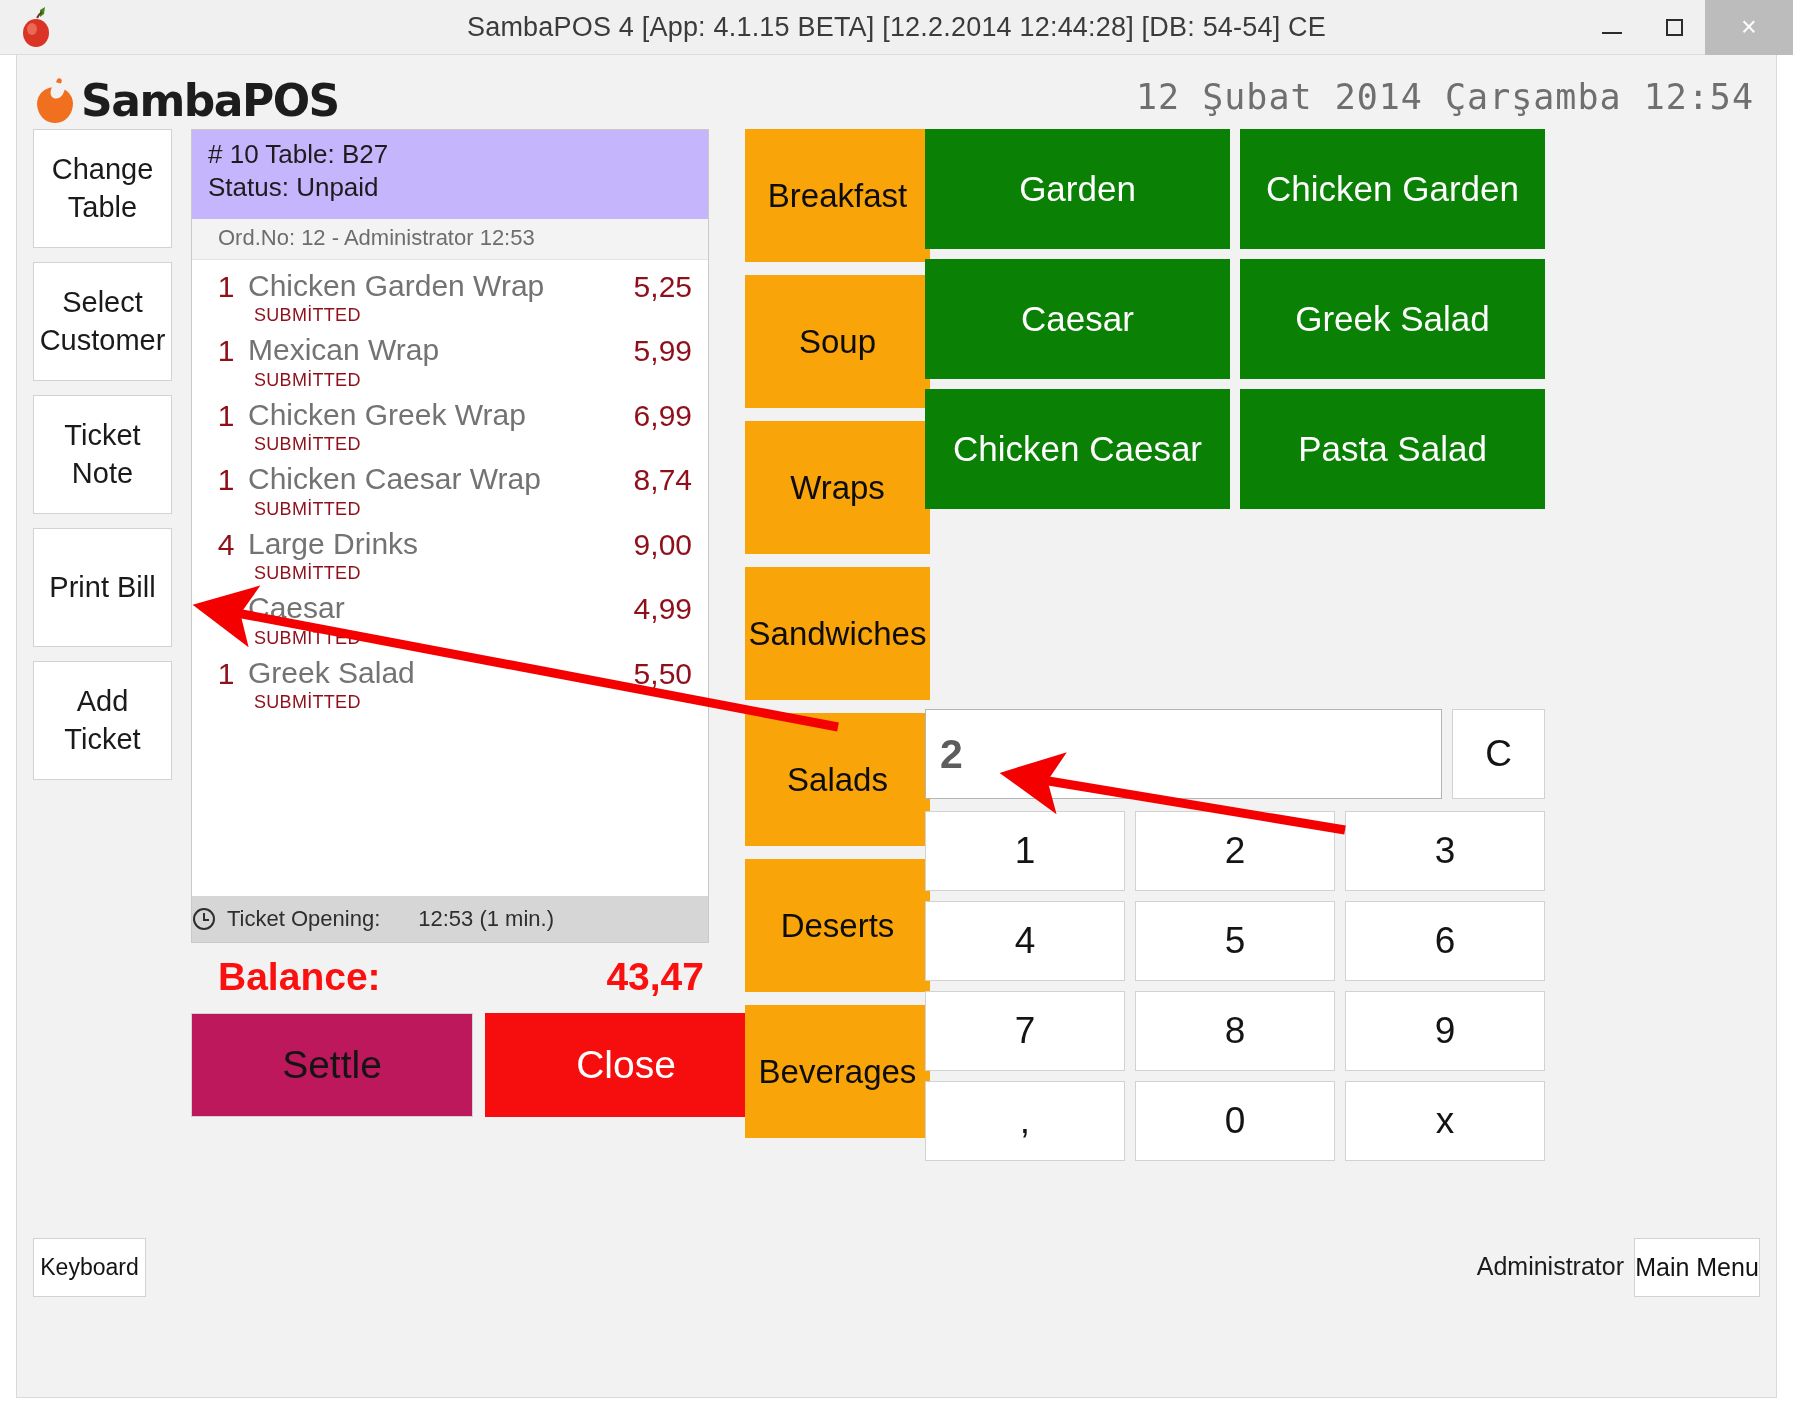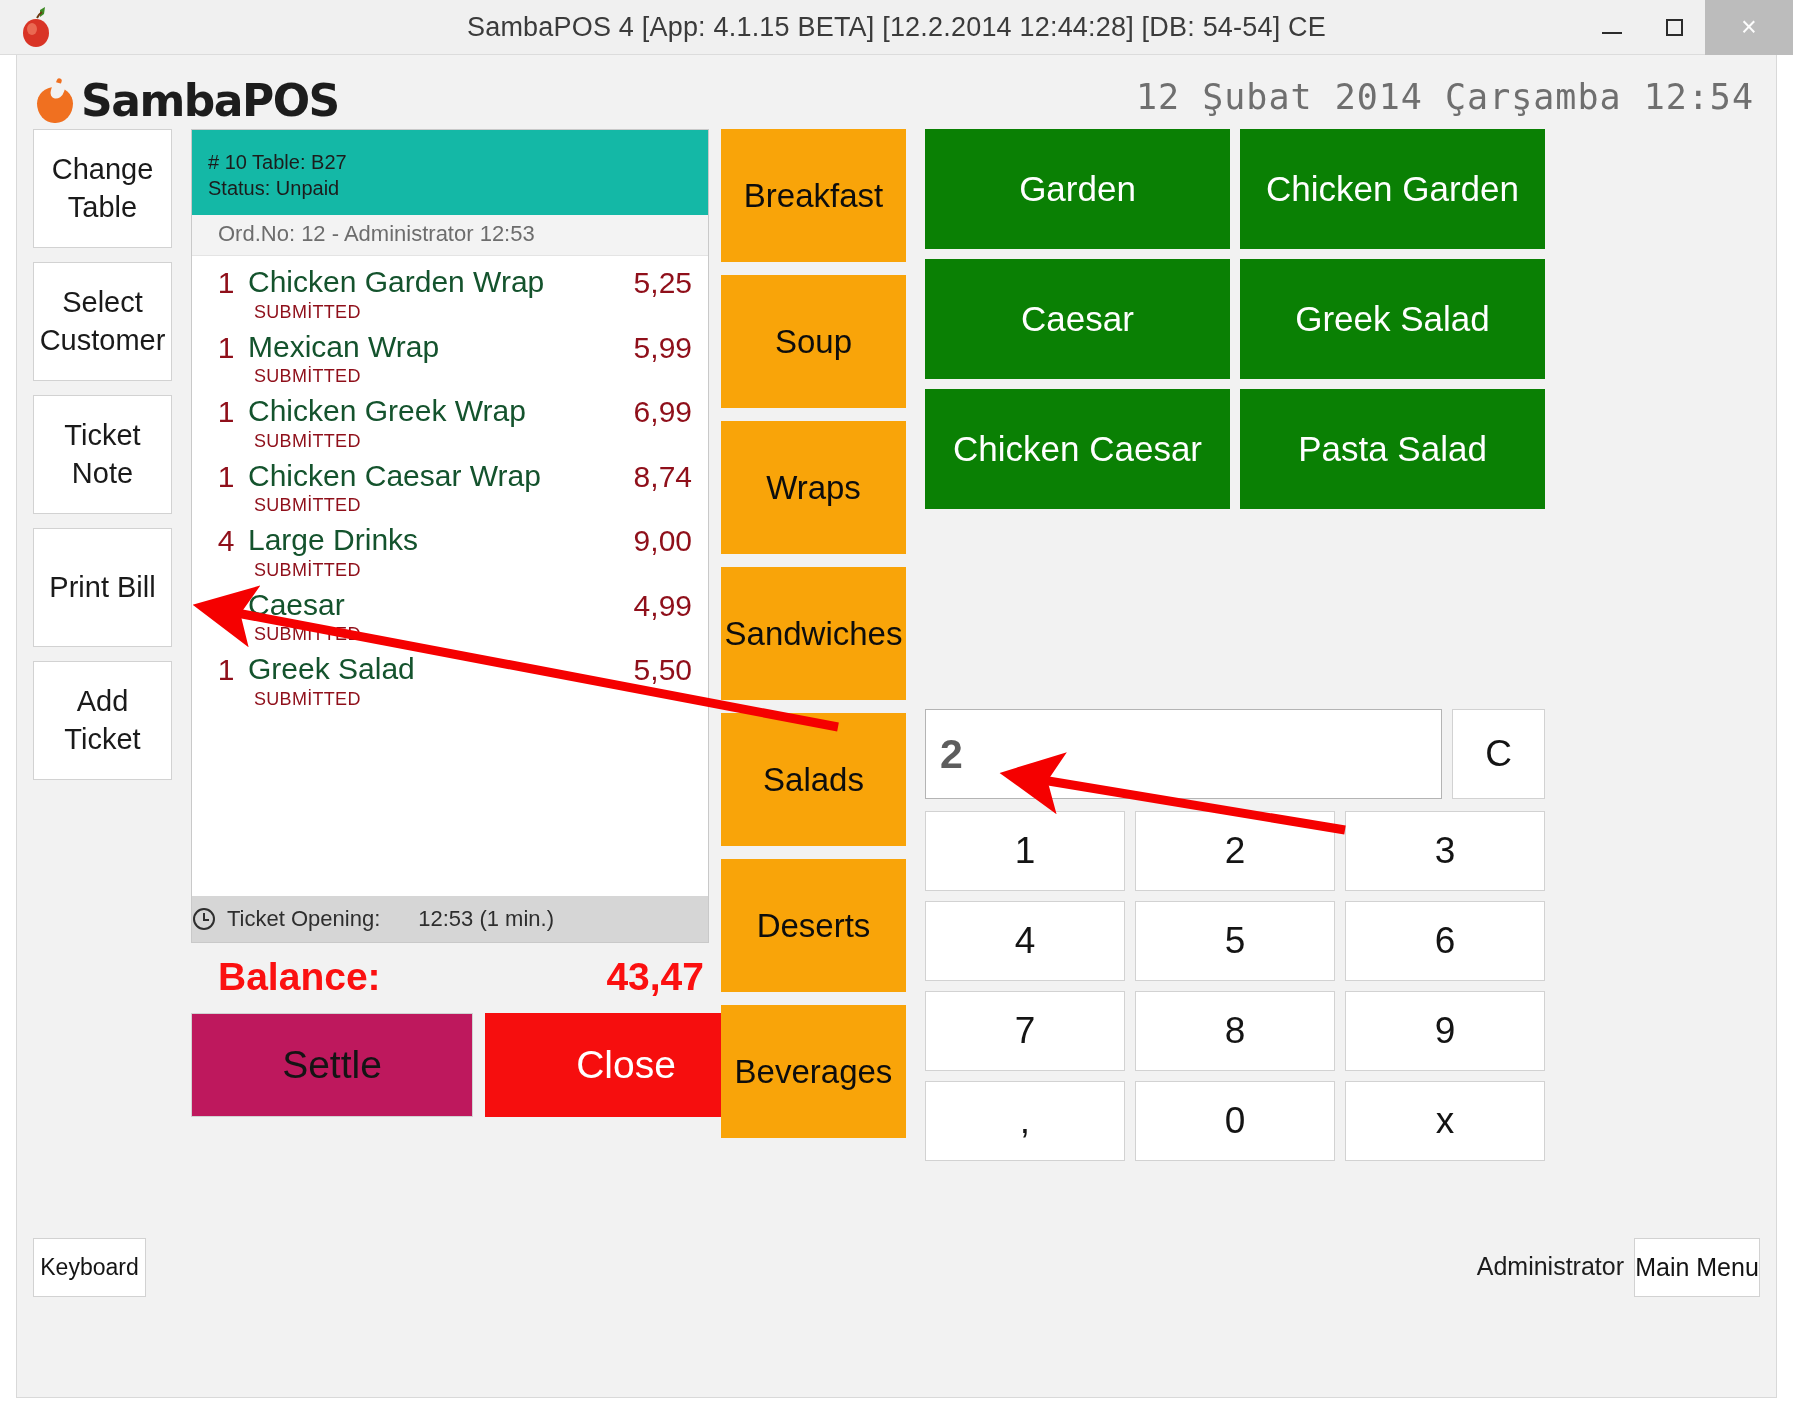--- a/index.html
+++ b/index.html
@@ -183,23 +183,23 @@
     top: 74px;
     width: 518px;
     height: 814px;
     background: #ffffff;
     border: 1px solid #c9c9c9;
     box-sizing: border-box;
     display: flex;
     flex-direction: column;
   }
   .ticket-head {
-    background: #14b8a6;
-    padding: 20px 16px 14px 16px;
-    font-size: 20px;
+    background: #c4b5fd;
+    padding: 8px 16px 14px 16px;
+    font-size: 26px;
     color: #1c1c1c;
     line-height: 1.28;
   }
   .ticket-subhead {
     background: #f3f3f3;
     padding: 6px 16px 8px 26px;
     font-size: 22px;
     color: #6d6d6d;
     border-bottom: 1px solid #e4e4e4;
   }
@@ -220,21 +220,21 @@
     font-size: 30px;
     color: #8f0f1a;
     flex: 0 0 44px;
   }
   .o-mid {
     flex: 1;
     min-width: 0;
   }
   .o-name {
     font-size: 30px;
-    color: #14532d;
+    color: #737373;
     line-height: 1.05;
   }
   .o-state {
     font-size: 18px;
     color: #8f0f1a;
     letter-spacing: 0.3px;
     margin-top: 4px;
     margin-left: 6px;
   }
   .o-price {
@@ -323,21 +323,21 @@
     display: flex;
     align-items: center;
     justify-content: center;
     font-size: 39px;
     color: #ffffff;
   }
 
   
   .cat-col {
     position: absolute;
-    left: 704px;
+    left: 728px;
     top: 74px;
     width: 185px;
   }
   .cat-btn {
     width: 185px;
     height: 133px;
     margin-bottom: 13px;
     background: #f9a409;
     border: none;
     display: flex;

